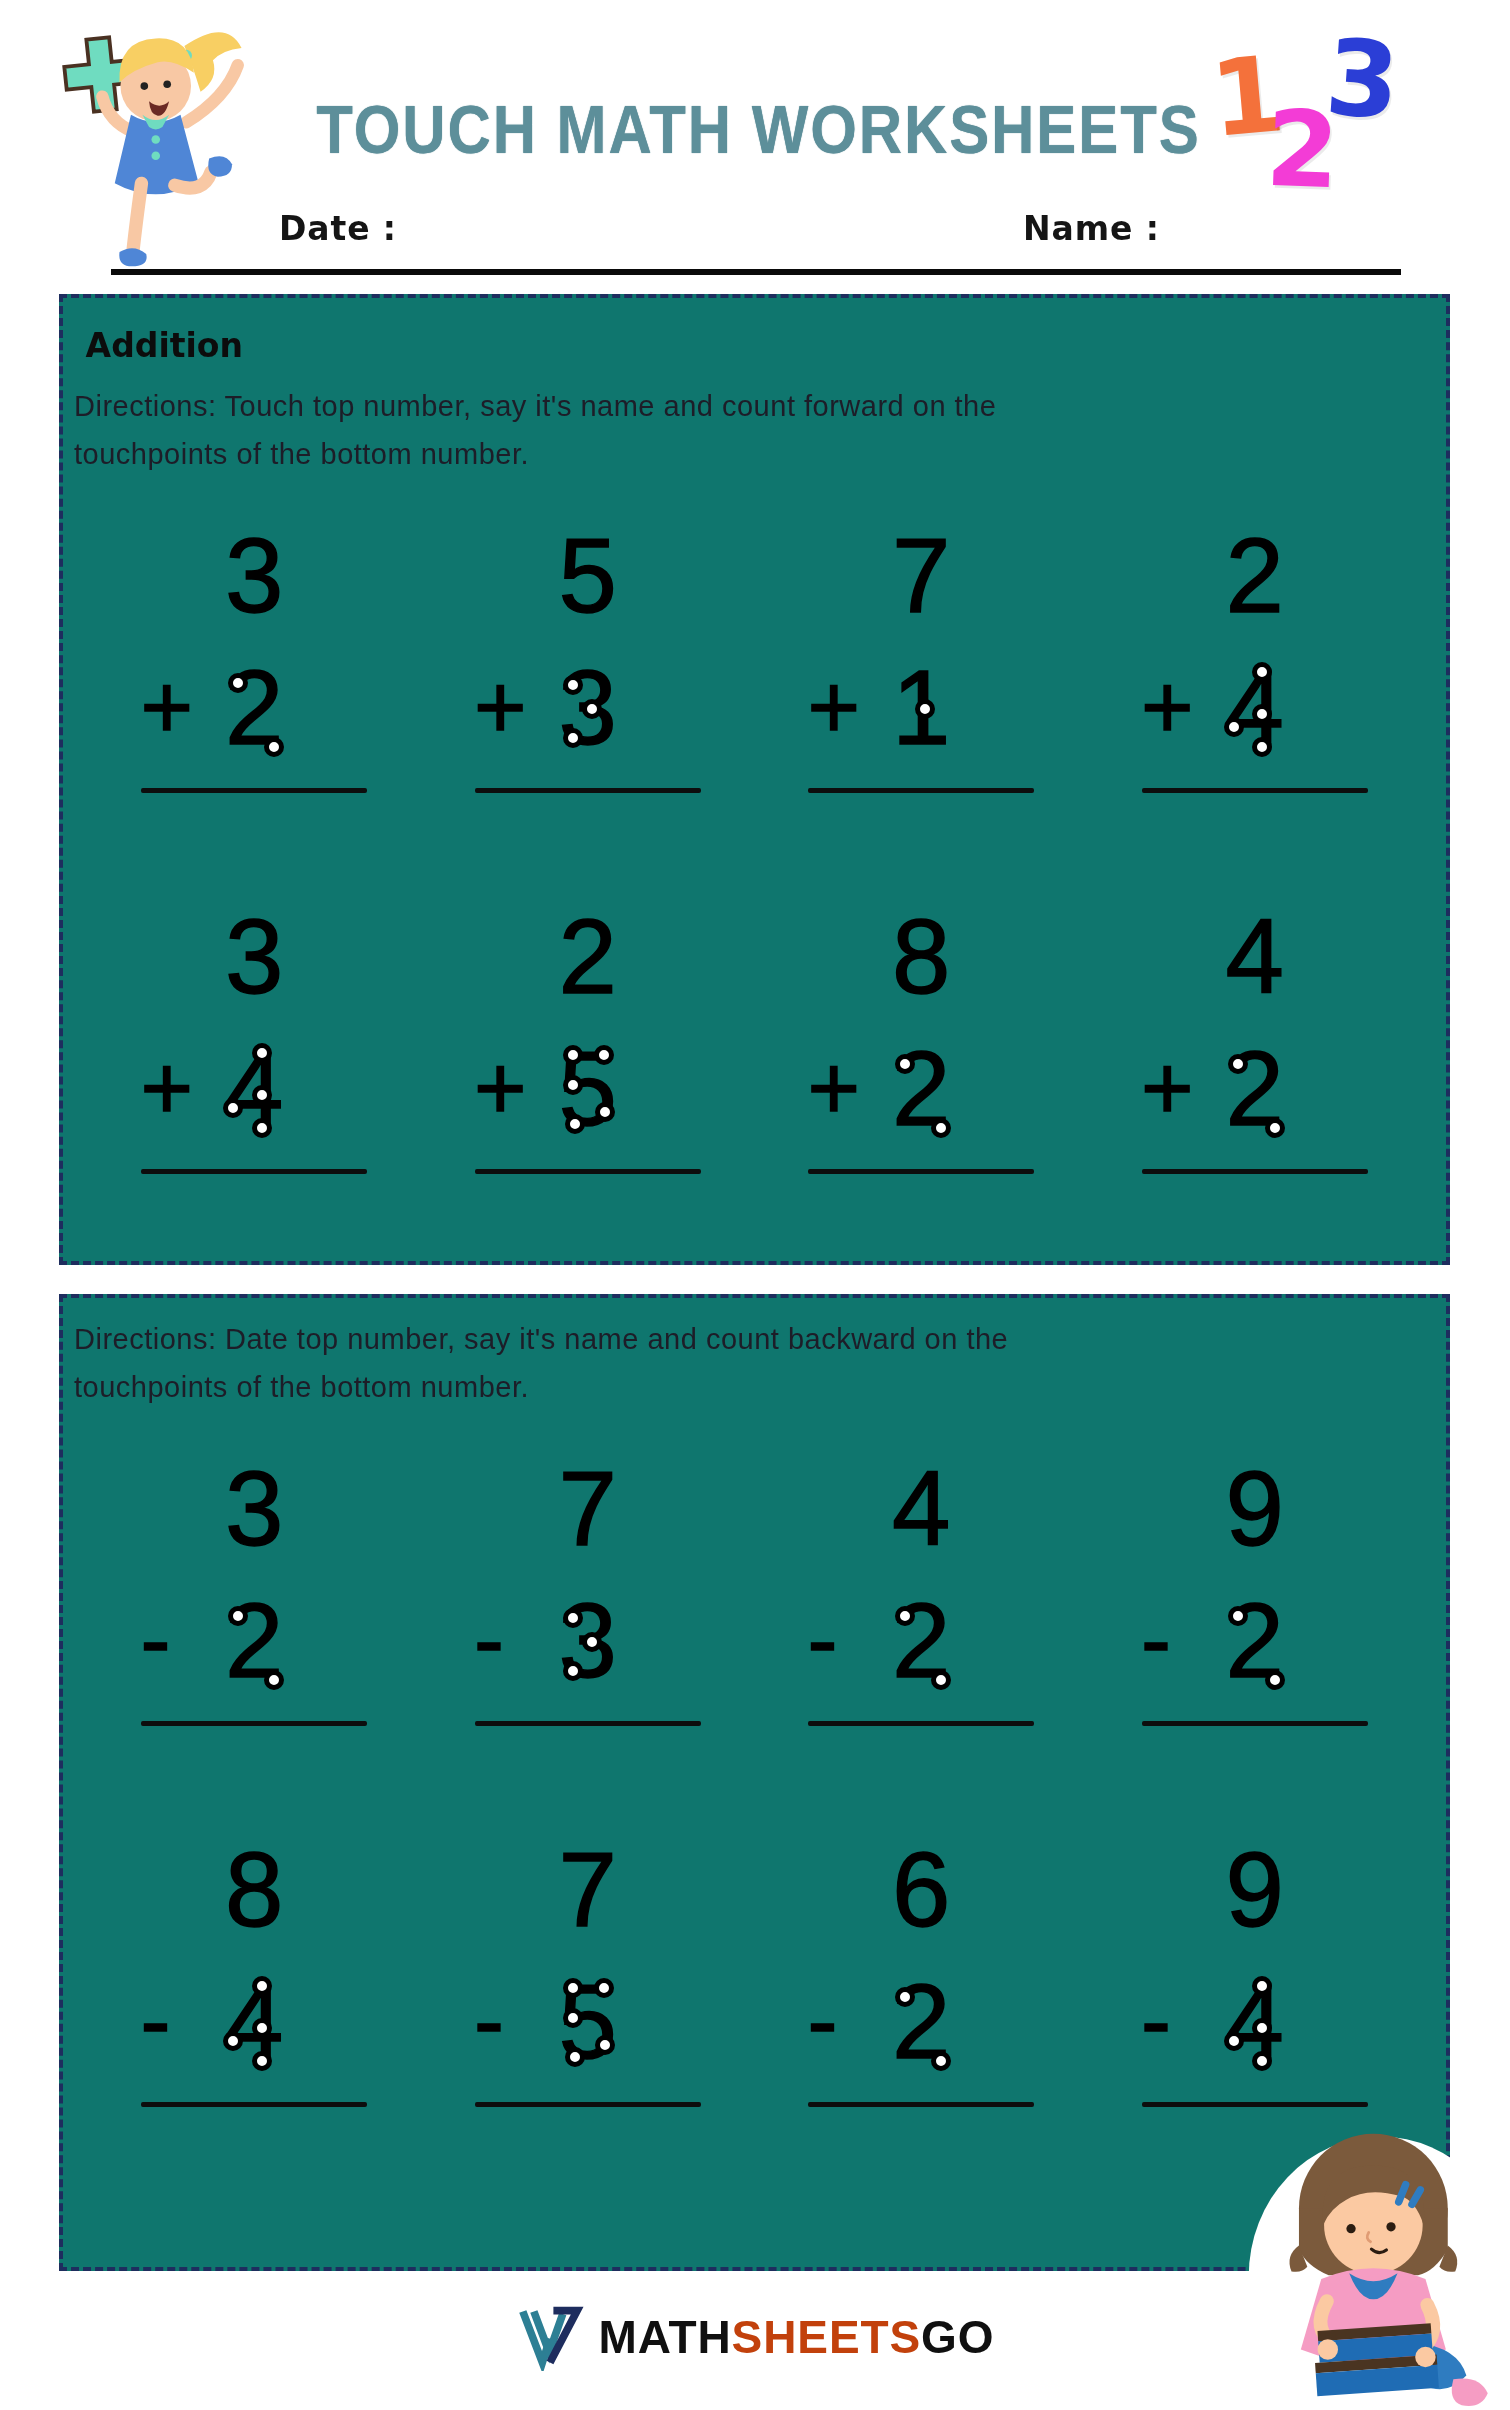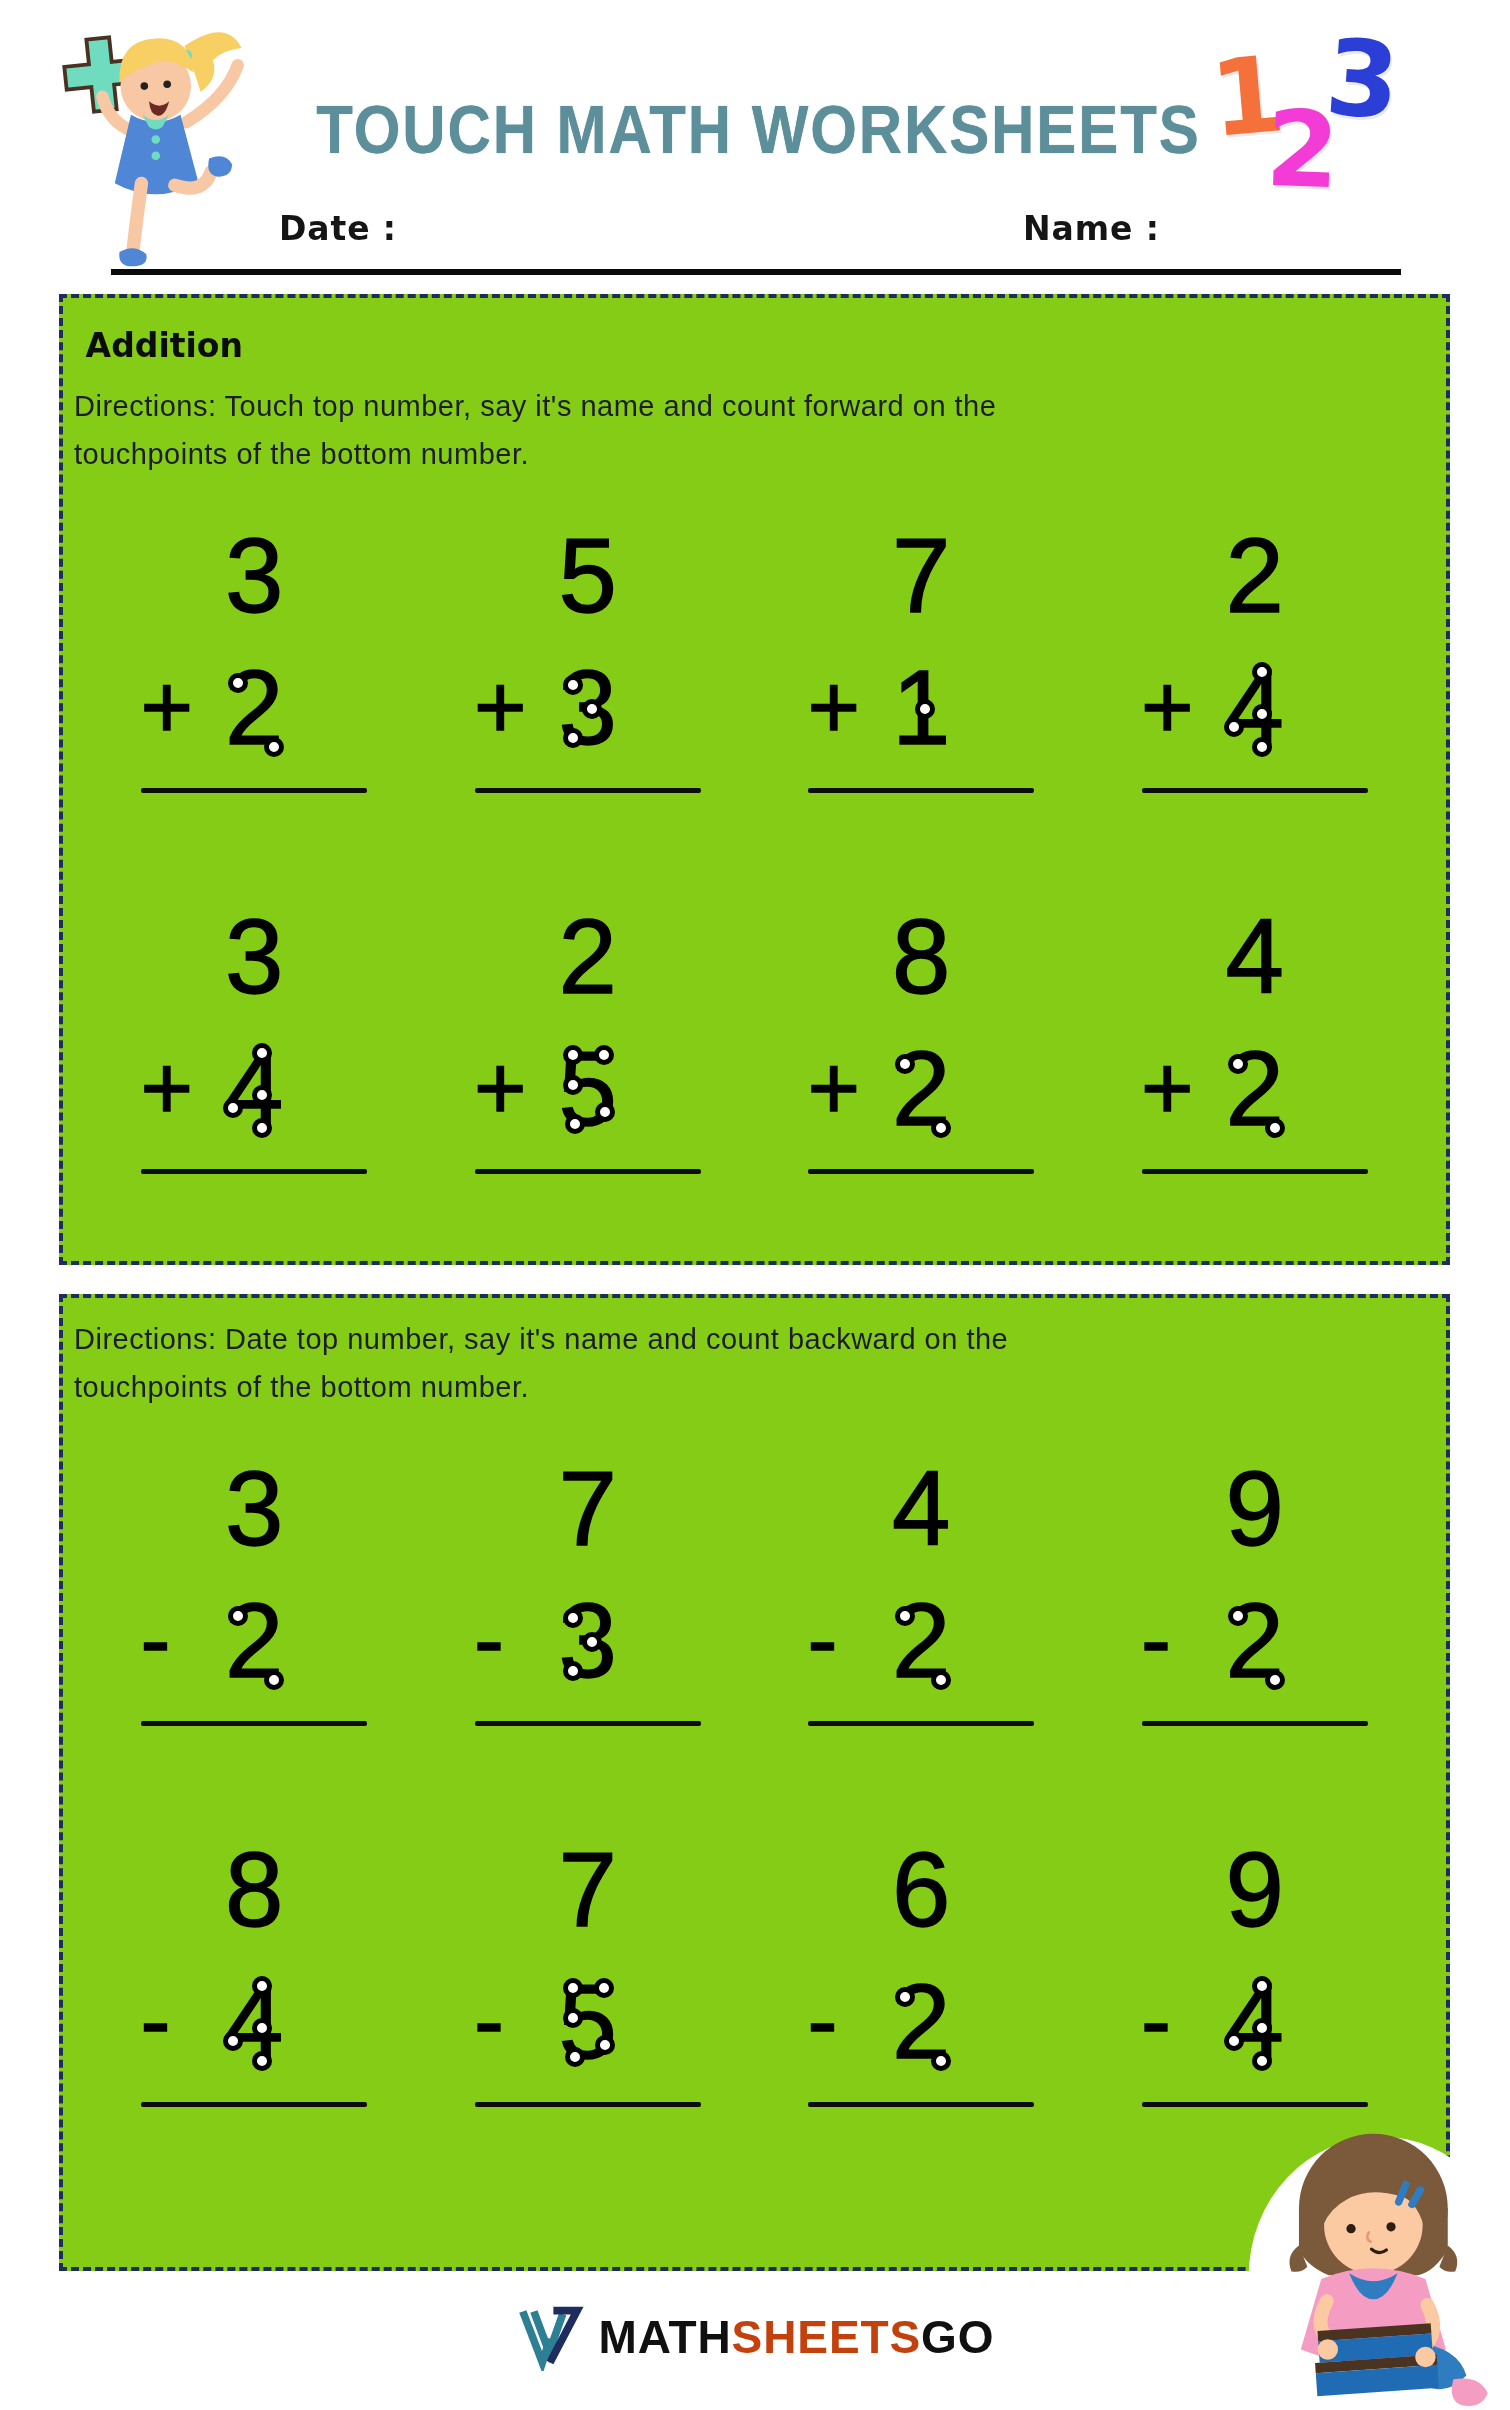--- a/index.html
+++ b/index.html
@@ -28,21 +28,21 @@
     font-weight:bold;font-size:33px;color:#151515;letter-spacing:0.9px;
   }
   .name-label{left:279px;}
   .date-label{left:1023px;}
   .name-date-line{
     position:absolute;left:111px;top:269px;width:1290px;height:5.6px;background:#0a0a0a;
   }
   
   .section-box{
     position:absolute;left:59px;width:1391px;border:4.7px dashed #1e2d5e;
-    box-sizing:border-box;background:#84cc16;
+    box-sizing:border-box;background:#0f766e;
   }
   .box-addition{top:294px;height:971px;}
   .box-subtraction{top:1294px;height:977px;}
   .section-heading{
     margin:28px 0 0 22.6px;font-family:"DejaVu Sans",sans-serif;
     font-weight:bold;font-size:33px;color:#0c0c0c;
   }
   .directions{
     margin:17px 0 0 11px;font-size:29px;line-height:1.66;color:#1d1d28;
     white-space:pre-line;letter-spacing:0.5px;width:1299px;

